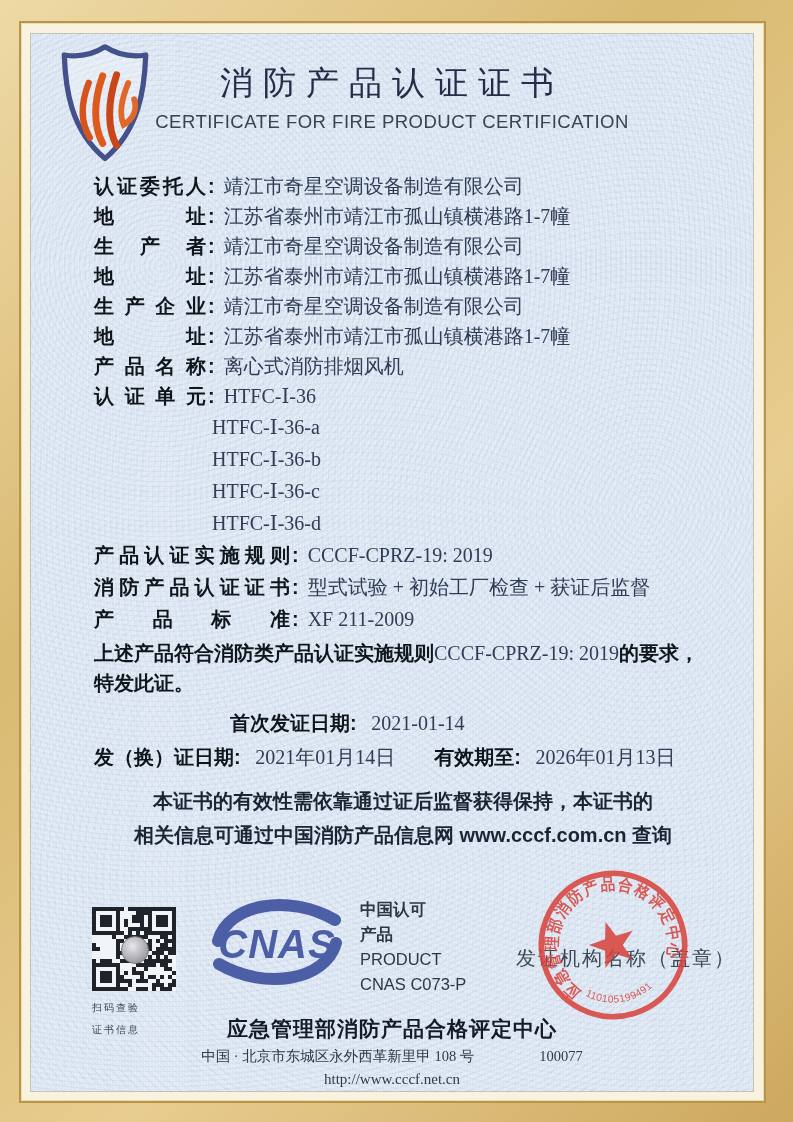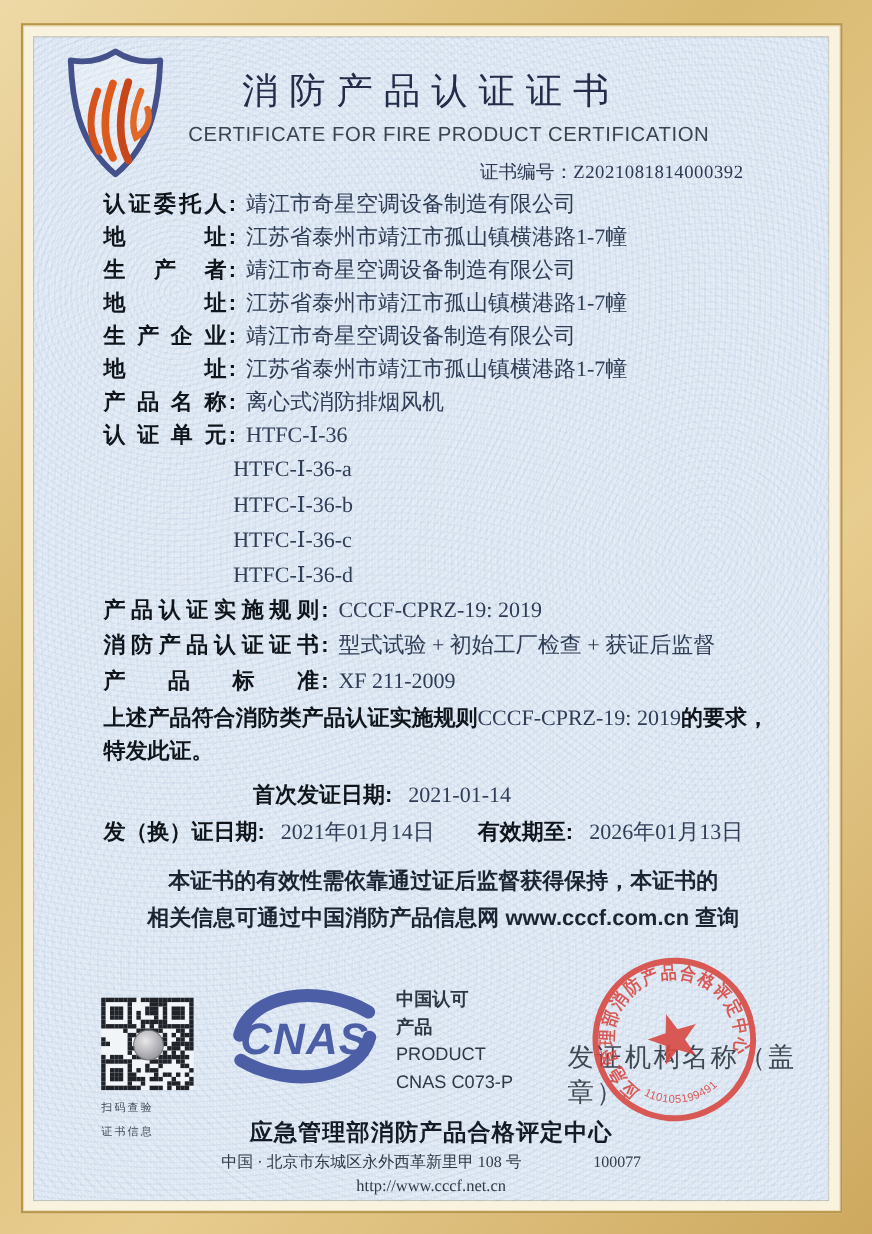--- a/index.html
+++ b/index.html
@@ -15,21 +15,21 @@
          background-image:
            repeating-radial-gradient(circle at 18% 22%, rgba(125,160,200,.10) 0 1.5px, rgba(255,255,255,0) 1.5px 5px),
            repeating-radial-gradient(circle at 85% 45%, rgba(125,160,200,.08) 0 1.5px, rgba(255,255,255,0) 1.5px 6px),
            repeating-radial-gradient(circle at 45% 80%, rgba(125,160,200,.07) 0 1.5px, rgba(255,255,255,0) 1.5px 7px),
            repeating-linear-gradient(90deg, rgba(255,255,255,.16) 0 1px, rgba(255,255,255,0) 1px 3px);
          box-shadow:inset 0 0 0 1px rgba(150,130,80,.35);}
   
   .logo{position:absolute;left:14px;top:8px;width:122px;height:128px;}
   .title{position:absolute;left:0;top:28px;width:100%;text-align:center;
          font-size:33px;font-weight:400;letter-spacing:10px;color:#232d49;}
-  .subtitle{position:absolute;left:16px;top:78px;width:100%;text-align:center;
+  .subtitle{position:absolute;left:0;top:78px;width:100%;text-align:center;
             font-size:18.5px;color:#39434f;letter-spacing:.5px;}
   .certno{position:absolute;right:78px;top:112px;font-size:17px;color:#2b3750;}
   .certno .lblno{font-weight:400;}
   .certno .num{font-family:"Liberation Serif","DejaVu Serif",serif;letter-spacing:.5px;}
   
   .content{position:absolute;left:64px;top:138px;width:618px;font-size:20px;color:#2e3c55;}
   .row{height:30px;line-height:30px;white-space:nowrap;}
   .lbl{display:inline-block;width:112px;text-align:justify;text-align-last:justify;
        font-weight:700;color:#10151c;vertical-align:bottom;}
   .lbl.w{width:196px;}
@@ -54,21 +54,21 @@
   .qr i{display:block;}
   .qr i.on{background:#20232a;}
   .qr-logo{position:absolute;left:91px;top:903px;width:26px;height:26px;border-radius:50%;
            background:radial-gradient(circle at 40% 35%,#e8e8ea,#9a9aa2 75%);
            border:1px solid #777;}
   .qr-caption{position:absolute;left:62px;top:964px;font-size:10px;line-height:22px;
               color:#3e4a58;letter-spacing:2px;}
   .cnas{position:absolute;left:178px;top:858px;width:138px;height:102px;}
   .accred{position:absolute;left:330px;top:864px;font-size:16.5px;line-height:25px;color:#2d3643;}
   .accred .b{font-weight:700;}
-  .seal-caption{position:absolute;left:486px;top:912px;width:230px;font-size:24px;
+  .seal-caption{position:absolute;left:486px;top:912px;width:230px;font-size:20px;
                 letter-spacing:2px;color:#3d4852;
                 font-family:"Liberation Serif","DejaVu Serif",serif;z-index:1;}
   .seal{position:absolute;left:504px;top:833px;width:158px;height:158px;z-index:2;opacity:.88;}
   .org-name{position:absolute;left:0;top:982px;width:100%;text-align:center;
             font-size:21px;font-weight:700;color:#141b26;letter-spacing:1px;}
   .org-addr{position:absolute;left:0;top:1014px;width:100%;text-align:center;
             font-size:14.5px;color:#2f3947;font-family:"Liberation Serif","DejaVu Serif",serif;}
   .org-addr .pc{display:inline-block;margin-left:65px;}
   .org-url{position:absolute;left:0;top:1038px;width:100%;text-align:center;
            font-size:15px;color:#2f3947;font-family:"Liberation Serif","DejaVu Serif",serif;}
@@ -84,23 +84,20 @@
     <svg class="logo" viewBox="0 0 100 110">
       <path d="M50 5 C61 12 73 14 85 12 C84 40 80 76 50 101 C20 76 16 40 15 12 C27 14 39 12 50 5 Z" fill="rgba(255,255,255,.25)" stroke="#44518a" stroke-width="4.5" stroke-linejoin="round"></path>
       <path d="M36 36 C29 54 29 70 37 83" fill="none" stroke="#d6531e" stroke-width="5.5" stroke-linecap="round"></path>
       <path d="M48 30 C40 52 40 73 48 88" fill="none" stroke="#dd5a1d" stroke-width="6" stroke-linecap="round"></path>
       <path d="M60 29 C52 53 52 75 60 90" fill="none" stroke="#c9451a" stroke-width="6" stroke-linecap="round"></path>
       <path d="M70 36 C64 51 62 62 66 72 C74 67 78 59 75 50" fill="none" stroke="#e0692a" stroke-width="5" stroke-linecap="round"></path>
     </svg>
 
     <div class="title">消防产品认证证书</div>
     <div class="subtitle">CERTIFICATE FOR FIRE PRODUCT CERTIFICATION</div>
-    <div class="certno">
-      <span class="lblno">证书编号：</span><span class="num">Z2021081814000392</span>
-    </div>
 
     <div class="content">
       <div class="row">
         <span class="lbl">认证委托人</span><span class="co">:</span><span class="val">靖江市奇星空调设备制造有限公司</span>
       </div>
       <div class="row">
         <span class="lbl">地址</span><span class="co">:</span><span class="val">江苏省泰州市靖江市孤山镇横港路1-7幢</span>
       </div>
       <div class="row">
         <span class="lbl">生产者</span><span class="co">:</span><span class="val">靖江市奇星空调设备制造有限公司</span>

